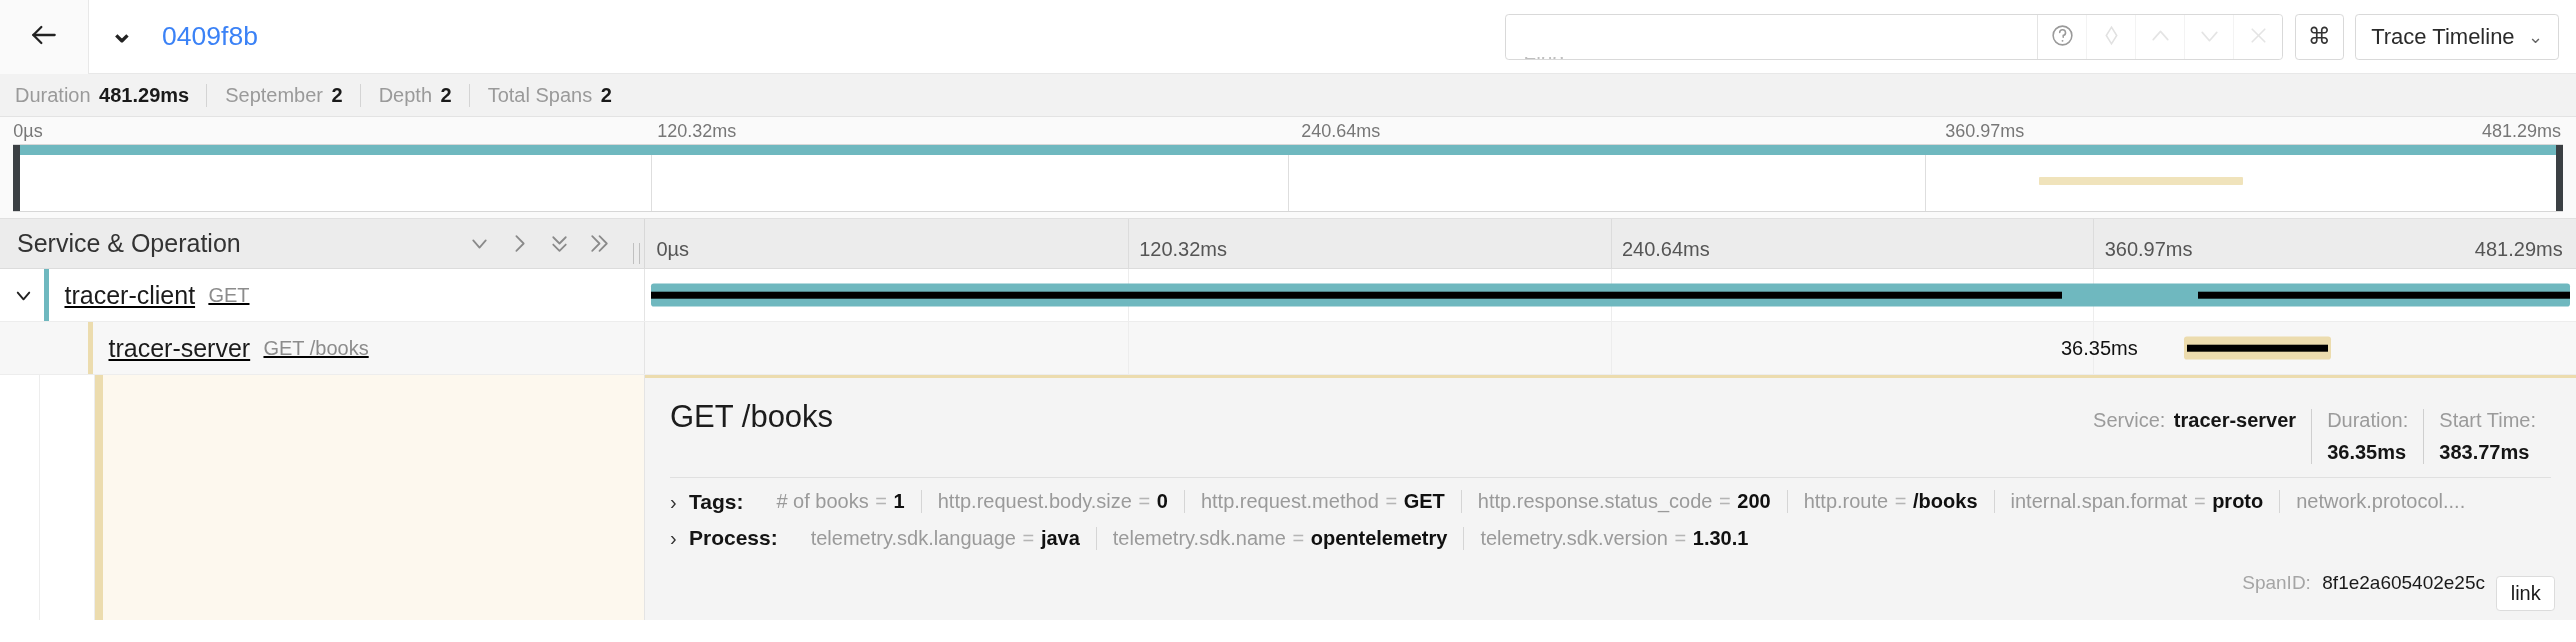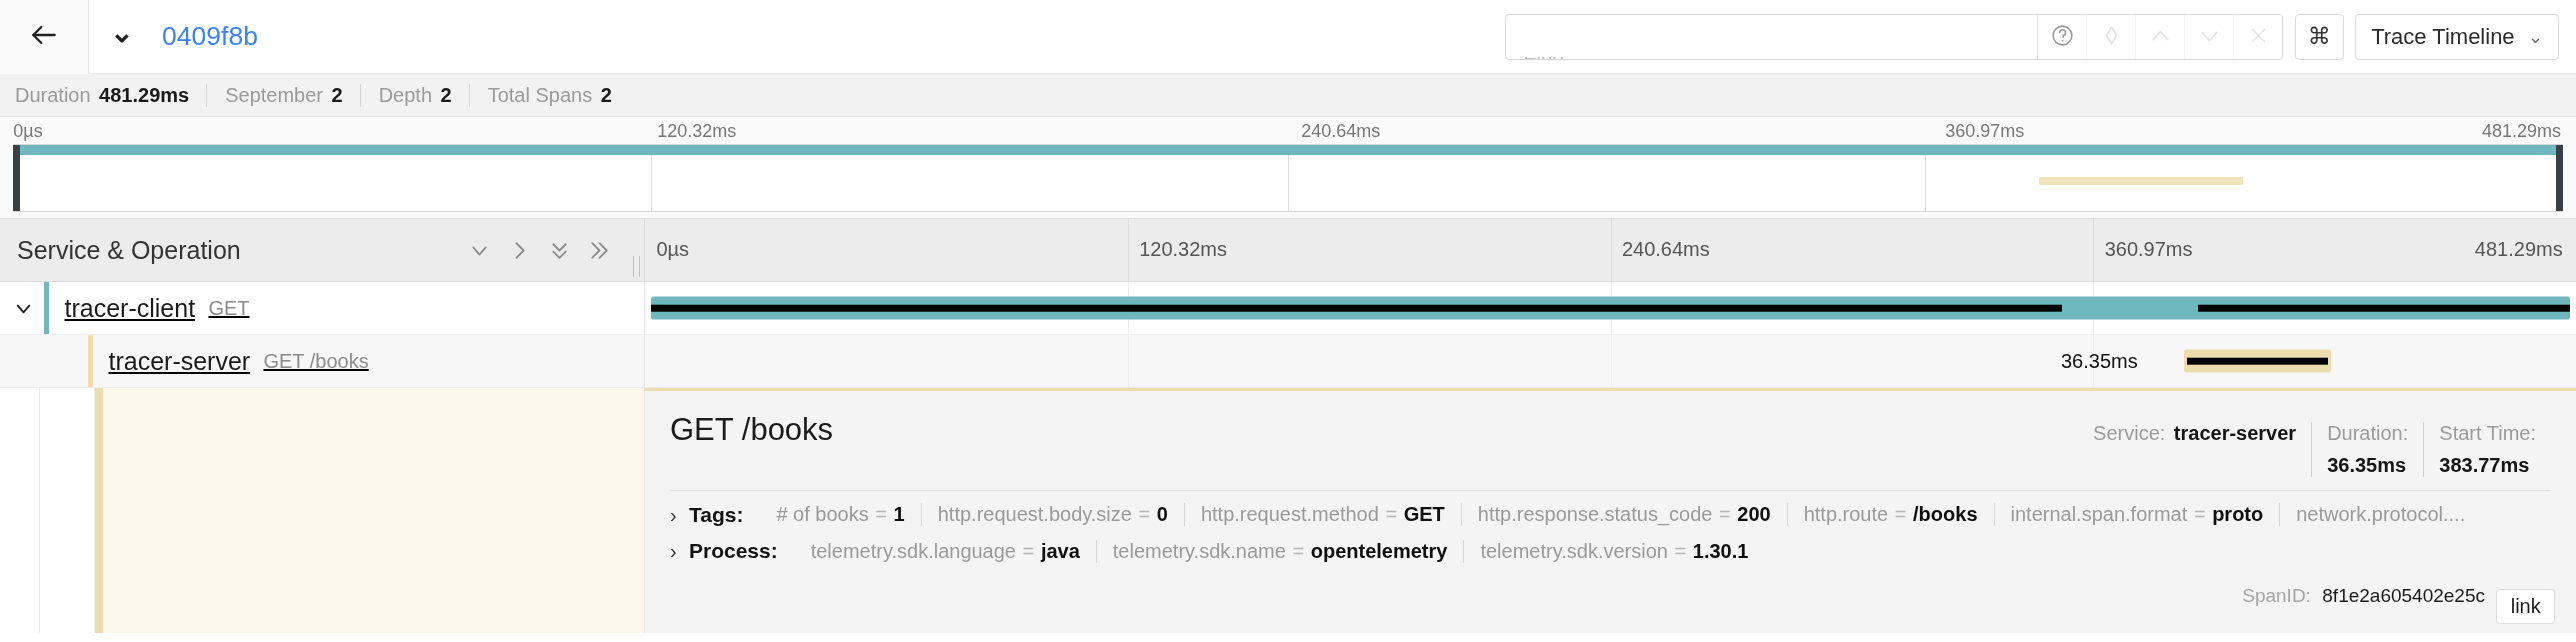--- a/index.html
+++ b/index.html
@@ -154,21 +154,21 @@
   .mm-handle {
     position: absolute; top: 0; bottom: 0; width: 6.6px;
     background: #3b4044;
   }
   .mm-handle.left { left: -0.9px; }
   .mm-handle.right { right: -0.9px; }
 
   
   .tl-header {
     display: flex;
-    height: 63px;
+    height: 50px;
     background: #ececec;
     border-bottom: 0.9px solid #dcdcdc;
     position: relative;
   }
   .tl-header-left {
     width: 645px; flex: 0 0 645px;
     display: flex; align-items: center;
     padding-left: 17px;
     position: relative;
     border-right: 0.9px solid #d8d8d8;

